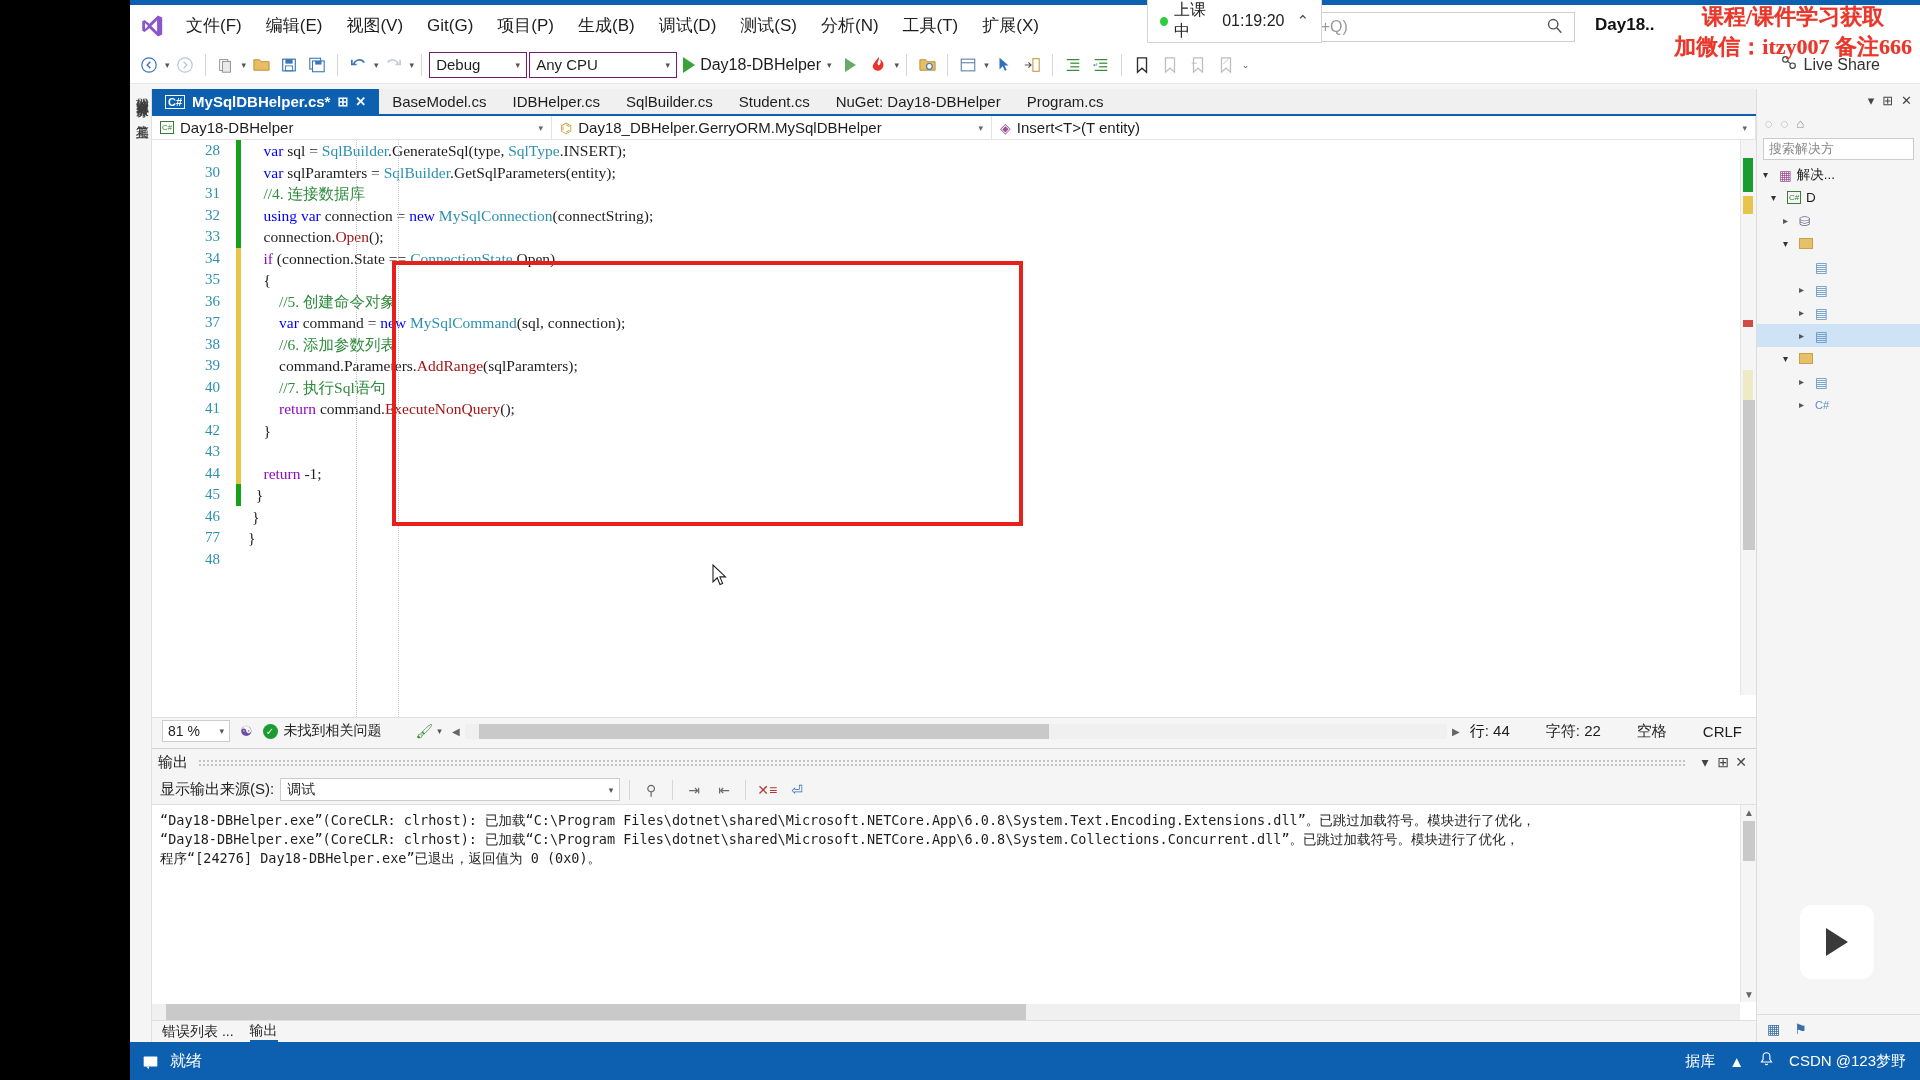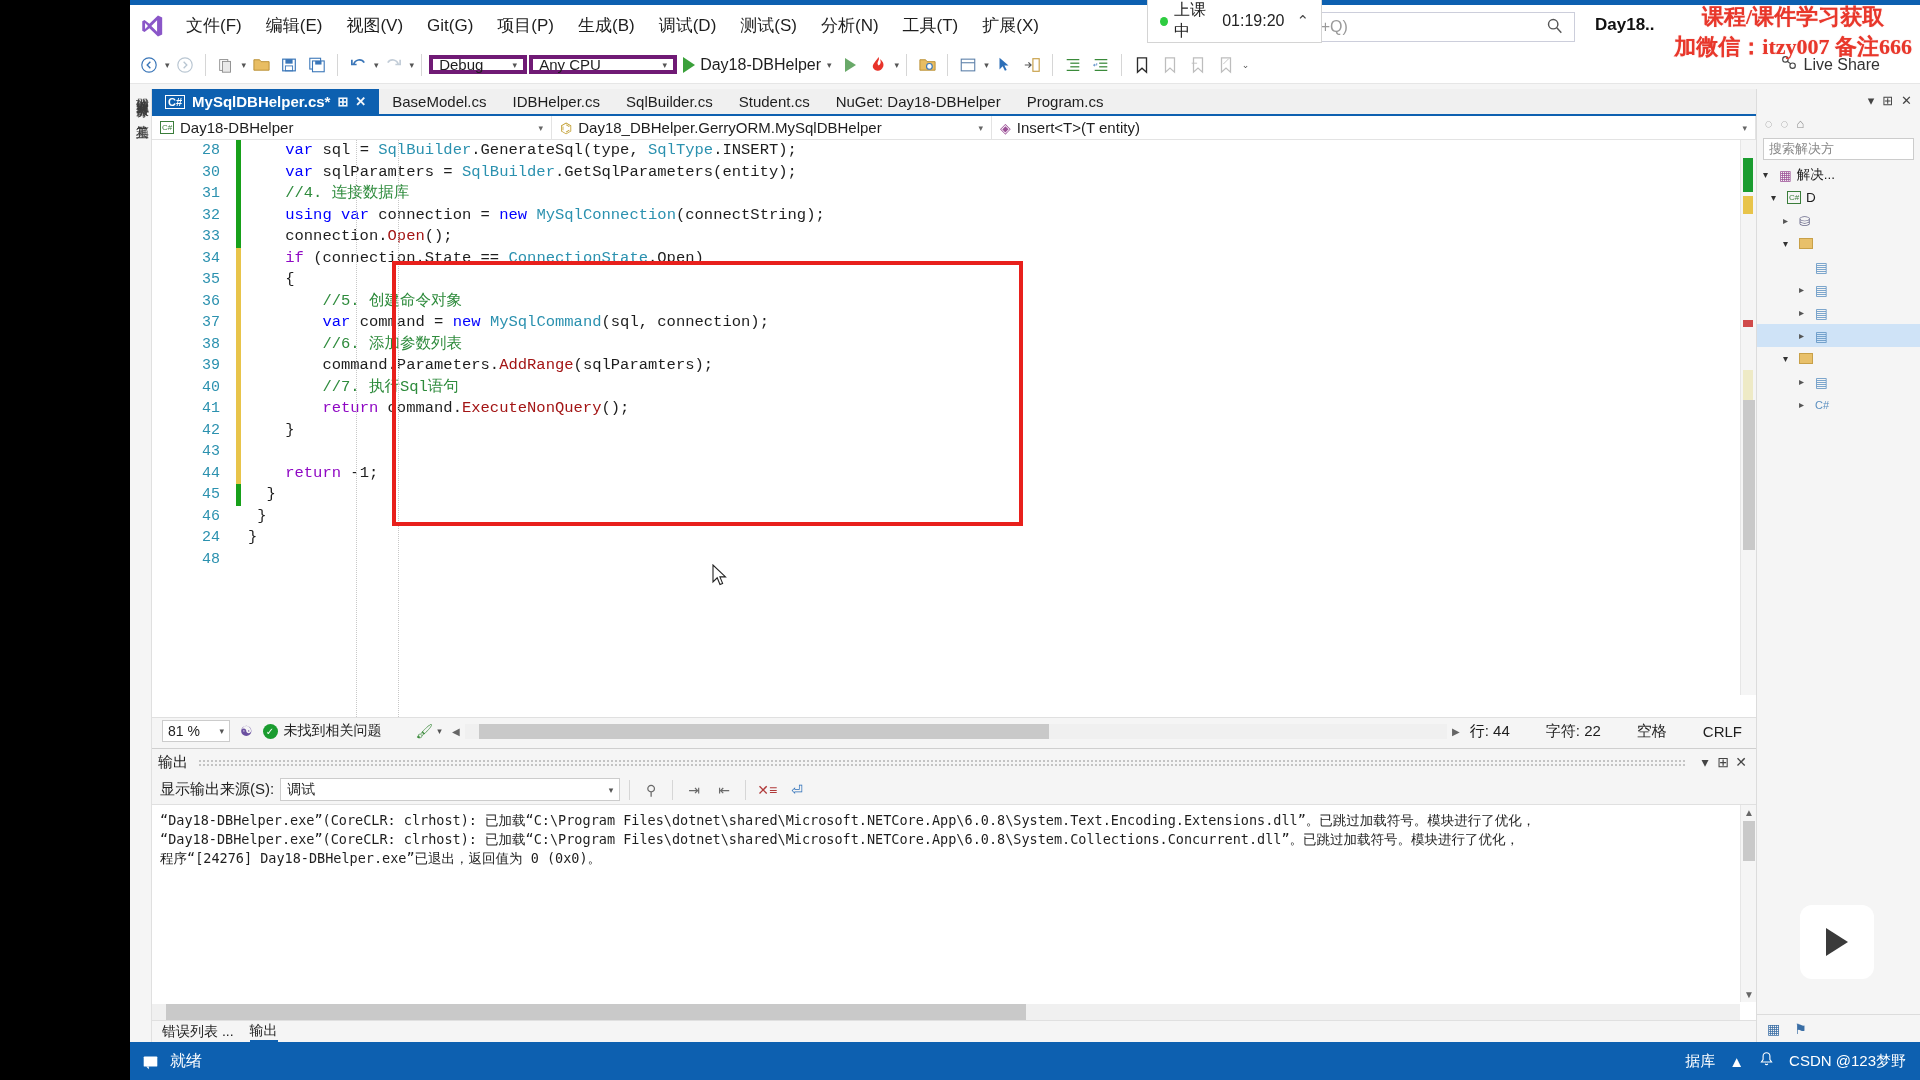--- a/index.html
+++ b/index.html
@@ -68,21 +68,21 @@
     padding-left: 6px; gap: 2px; border-bottom: 1px solid #e6e6e6;
     position: relative;
   }
   .tb-btn {
     height: 30px; min-width: 26px; display: flex; align-items: center;
     justify-content: center; padding: 0 3px; color: #3c3c3c; font-size: 15px;
   }
   .tb-sep { width: 1px; height: 22px; background: #d6d6d6; margin: 0 5px; }
   .tb-caret { font-size: 9px; color: #555; margin-left: 1px; }
   .combo {
-    height: 19px; border: 4px solid #701a75; background: #fff;
+    height: 26px; border: 1px solid #701a75; background: #fff;
     display: flex; align-items: center; padding: 0 6px; font-size: 15px;
     color: #1e1e1e; gap: 8px;
   }
   .combo.debug { width: 98px; }
   .combo.cpu { width: 148px; }
   .combo .c-caret { margin-left: auto; font-size: 9px; color: #555; }
   .run-btn { display: flex; align-items: center; gap: 5px; font-size: 16px; color: #1e1e1e; padding: 0 4px;}
   .tri-green { width: 0; height: 0; border-left: 12px solid #3aa03a; border-top: 8px solid transparent; border-bottom: 8px solid transparent; }
   .tri-outline { width: 0; height: 0; border-left: 11px solid #4f9a4f; border-top: 7px solid transparent; border-bottom: 7px solid transparent; opacity:.85 }
   .live-share {
@@ -131,21 +131,21 @@
   .ico-sq { width: 14px; height: 13px; border: 1.4px solid #3a7d3a; font-size:8px; color:#3a7d3a; display:flex;align-items:center;justify-content:center;}
   .ico-purple { color: #9b4f96; font-size: 14px; }
   .ico-gold { color: #c09c2c; font-size: 14px; }
   
   .editor {
     position: absolute; left: 22px; top: 140px; right: 164px; height: 577px;
     background: #fff; overflow: hidden;
   }
   .code-area {
     position: absolute; inset: 0 16px 22px 0;
-    font-family: Liberation Mono, monospace;
+    font-family: Liberation Serif, serif;
     font-size: 15.5px; line-height: 21.5px;
   }
   .ln {
     position: relative; height: 21.5px; white-space: pre; padding-left: 96px;
   }
   .ln .num {
     position: absolute; left: 0; width: 68px; text-align: right;
     color: #2b91af; font-size: 15px;
   }
   .changebar {
@@ -576,21 +576,21 @@
         <div class="ln"><span class="num">37</span><span class="changebar cb-yellow"></span><span class="k-dark">        </span><span class="k-blue">var</span><span class="k-dark"> command = </span><span class="k-blue">new</span><span class="k-dark"> </span><span class="k-type">MySqlCommand</span><span class="k-dark">(sql, connection);</span></div>
         <div class="ln"><span class="num">38</span><span class="changebar cb-yellow"></span><span class="k-green">        //6. 添加参数列表</span></div>
         <div class="ln"><span class="num">39</span><span class="changebar cb-yellow"></span><span class="k-dark">        command.</span><span class="k-dark">Parameters</span><span class="k-dark">.</span><span class="k-dkred">AddRange</span><span class="k-dark">(sqlParamters);</span></div>
         <div class="ln"><span class="num">40</span><span class="changebar cb-yellow"></span><span class="k-green">        //7. 执行Sql语句</span></div>
         <div class="ln"><span class="num">41</span><span class="changebar cb-yellow"></span><span class="k-dark">        </span><span class="k-purple">return</span><span class="k-dark"> command.</span><span class="k-dkred">ExecuteNonQuery</span><span class="k-dark">();</span></div>
         <div class="ln"><span class="num">42</span><span class="changebar cb-yellow"></span><span class="k-dark">    }</span></div>
         <div class="ln"><span class="num">43</span><span class="changebar cb-yellow"></span><span class="k-dark"></span></div>
         <div class="ln"><span class="num">44</span><span class="changebar cb-yellow"></span><span class="k-dark">    </span><span class="k-purple">return</span><span class="k-dark"> -1;</span></div>
         <div class="ln"><span class="num">45</span><span class="changebar cb-green"></span><span class="k-dark">  }</span></div>
         <div class="ln"><span class="num">46</span><span class="k-dark"> }</span></div>
-        <div class="ln"><span class="num">24</span><span class="k-dark">}</span></div>
+        <div class="ln"><span class="num">77</span><span class="k-dark">}</span></div>
         <div class="ln"><span class="num">48</span><span class="k-dark"></span></div>
       </div>
     <div class="guide"></div>
     <div class="guide guide2"></div>
     <div class="red-box"></div>
     <div class="cursor-arrow">
       <svg width="16" height="24" viewBox="0 0 16 24">
           <path d="M1 1 1 18 5.2 13.8 8 20.5 10.6 19.4 7.9 12.9 13.5 12.9z" fill="#fff" stroke="#222" stroke-width="1.1"></path>
         </svg>
     </div>

